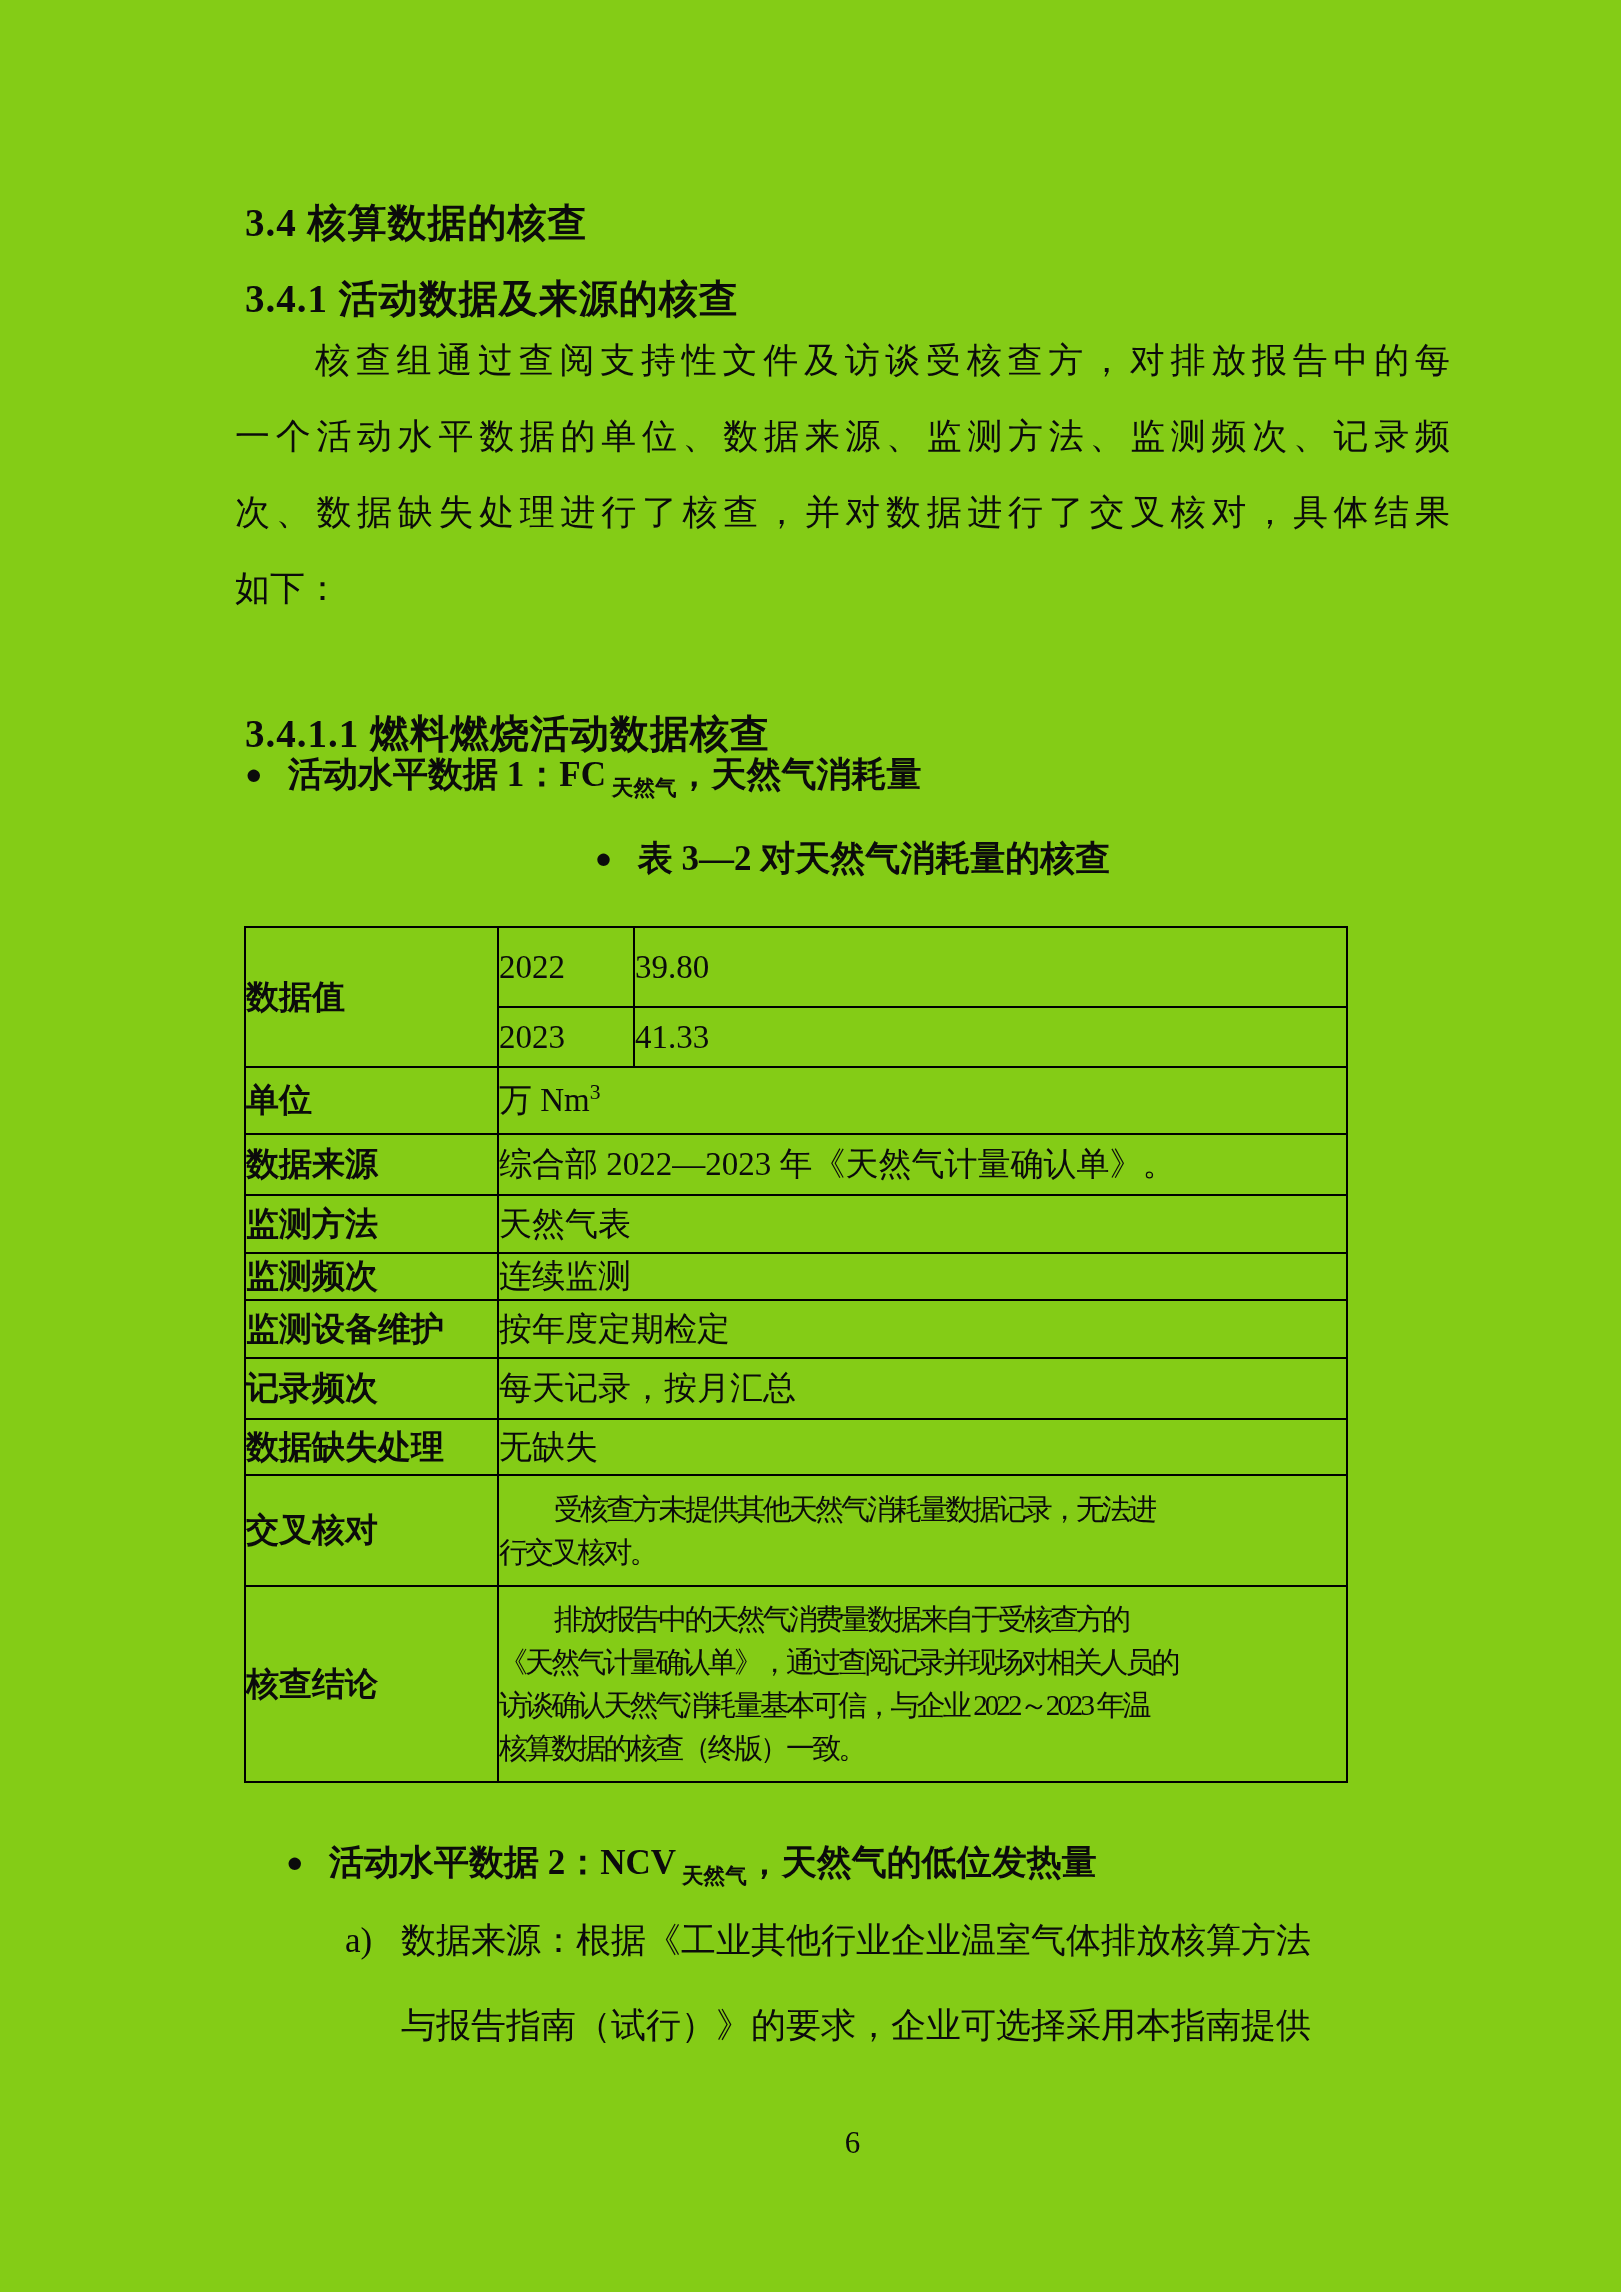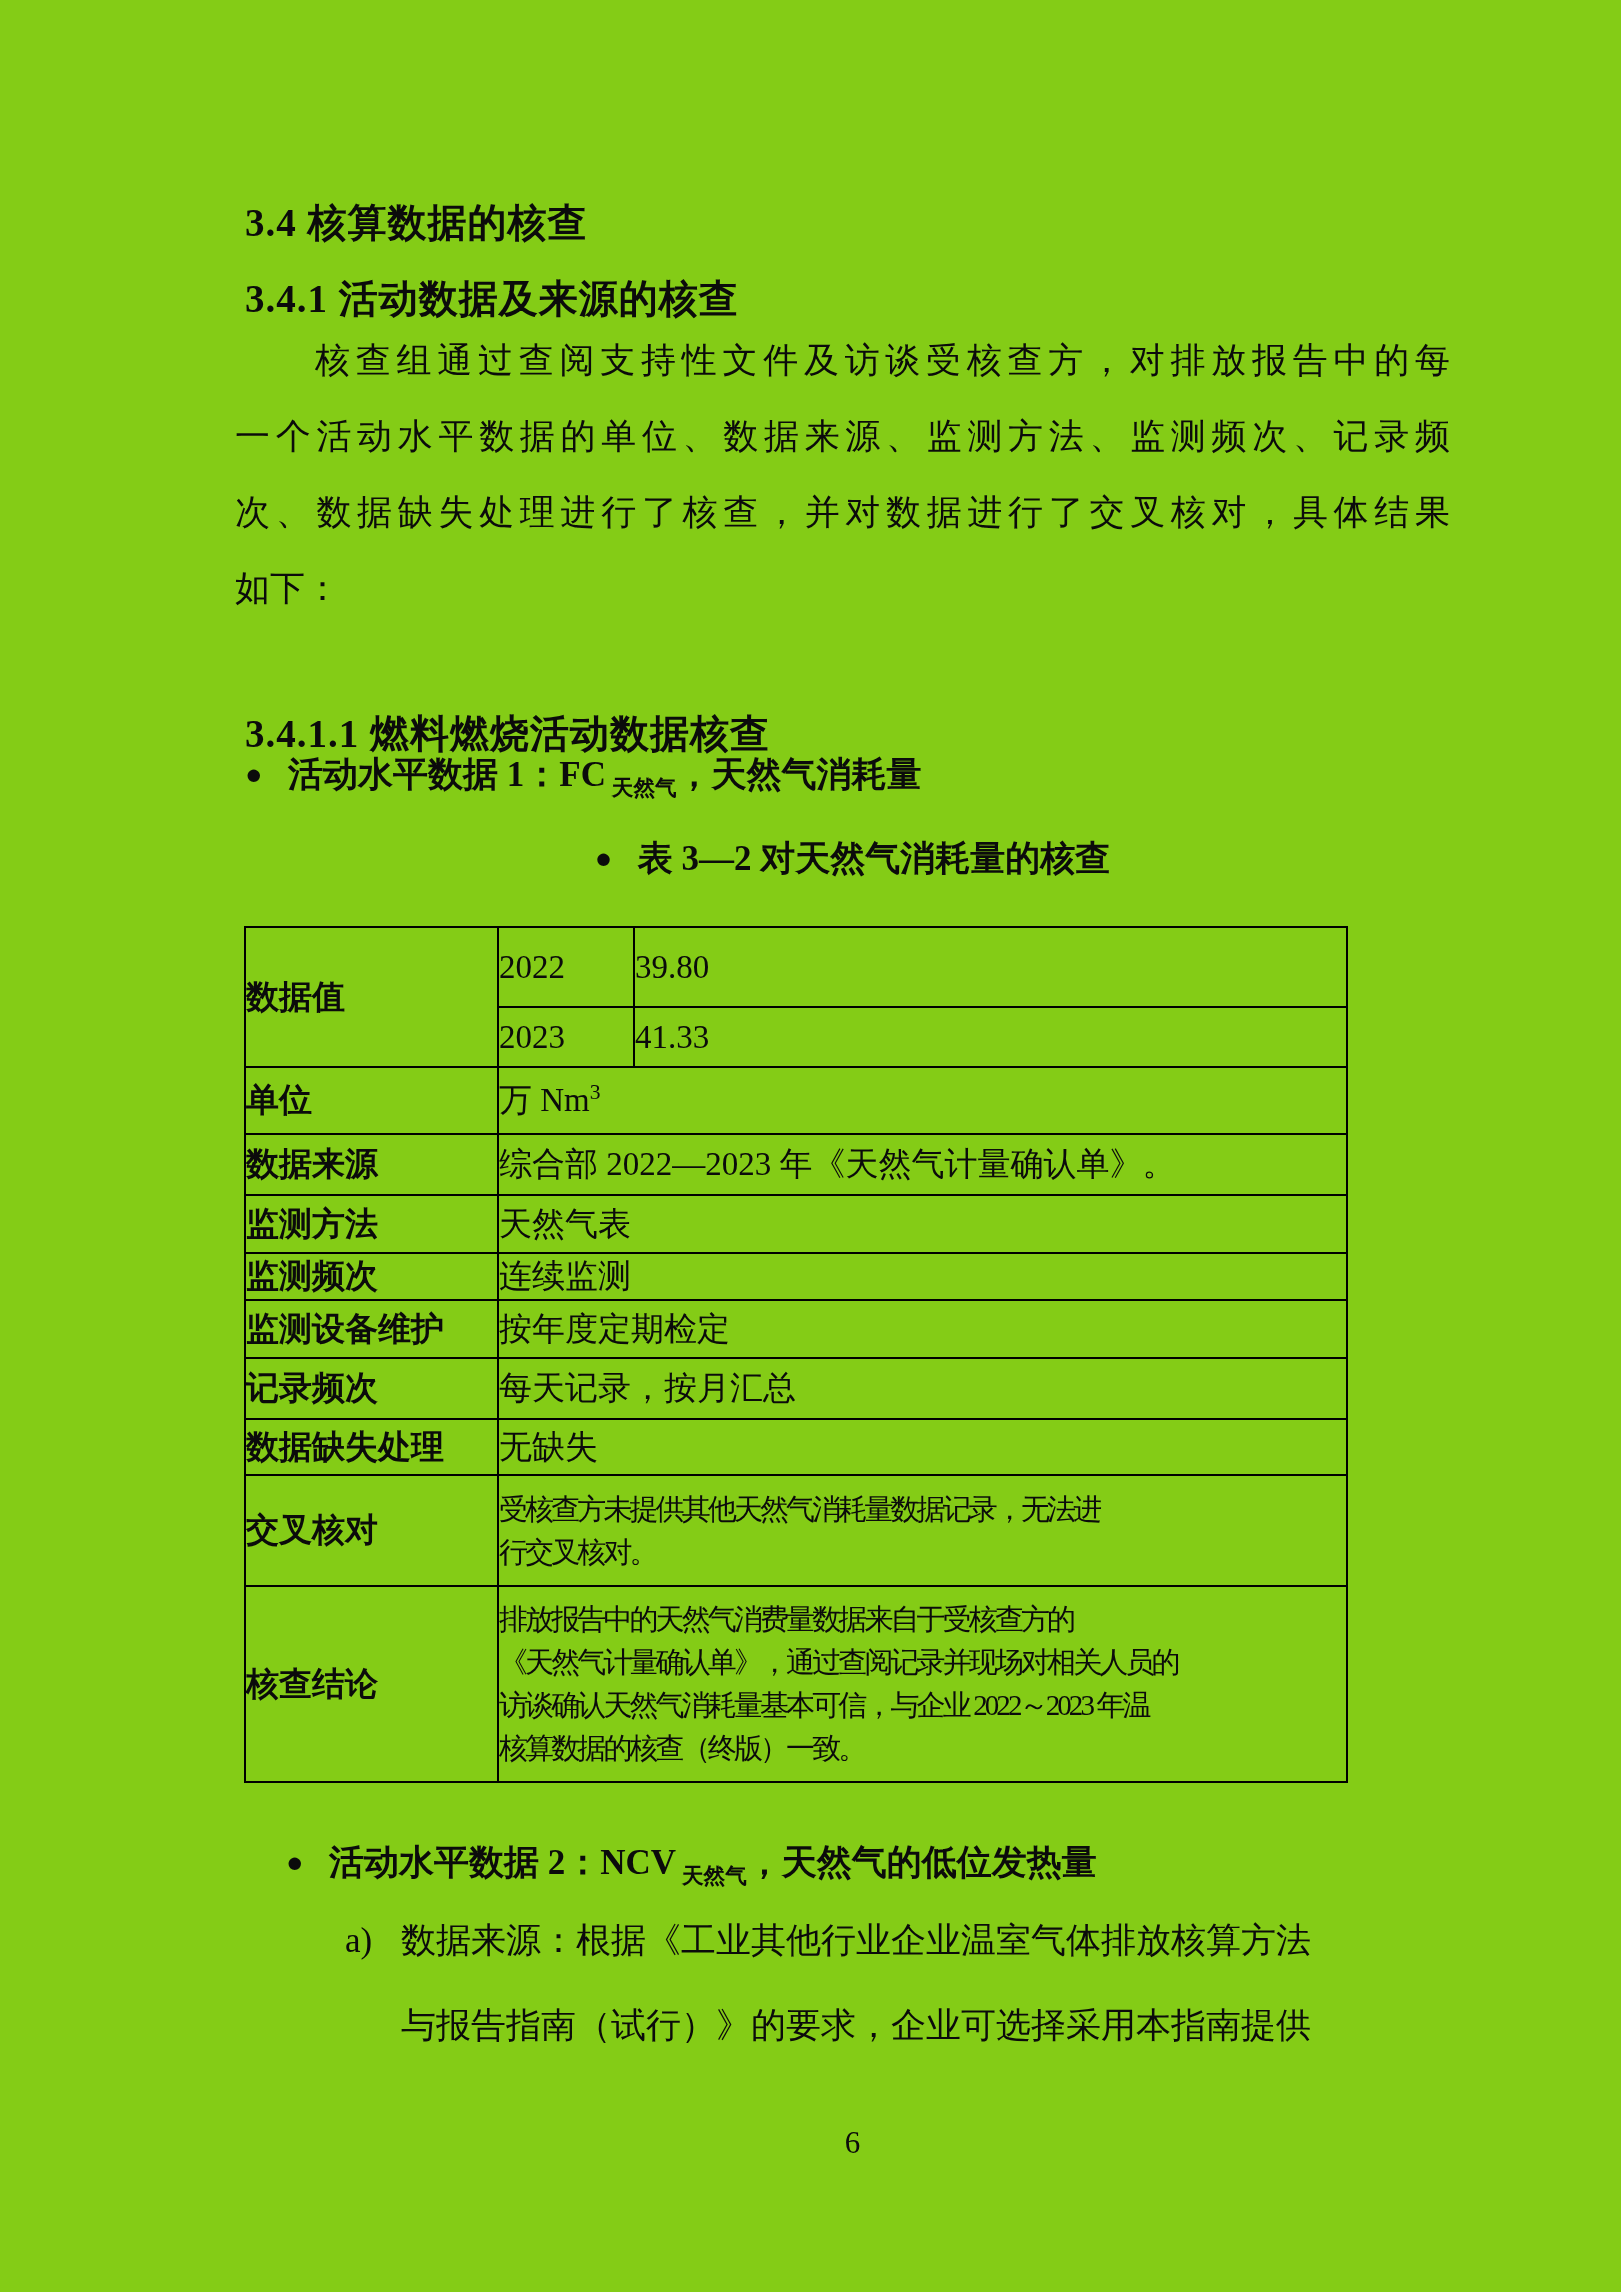--- a/index.html
+++ b/index.html
@@ -34,21 +34,21 @@
   table.vtable { position:absolute; left:244px; top:926px; width:1102px;
                  border-collapse:collapse; table-layout:fixed;
                  font-size:33px; }
   table.vtable td { border:2px solid #000; padding:0; vertical-align:middle; overflow:visible; }
   td.lbl { font-weight:bold; padding-left:19.6px; }
   td.yr  { padding-left:11.8px; }
   td.val { padding-left:17.6px; }
   td.val sup { font-size:21.6px; }
   td.mval { padding:5.9px 3.9px 5.9px 11.8px; }
   .cell-lines div { white-space:nowrap; font-size:29px; letter-spacing:-2.9px; line-height:43px; }
-  .cell-lines div.ind { }
+  .cell-lines div.ind { padding-left:55px; }
 
   .item-a { left:345px; top:1898px; display:flex; font-size:35px; line-height:85px; }
   .item-a .a-marker { width:56px; flex:0 0 56px; }
   .item-a .a-lines div { white-space:nowrap; }
 
   .footer { left:245px; top:2125px; width:1215px; text-align:center; font-size:31px; }
 </style>
 </head>
 <body>
 

